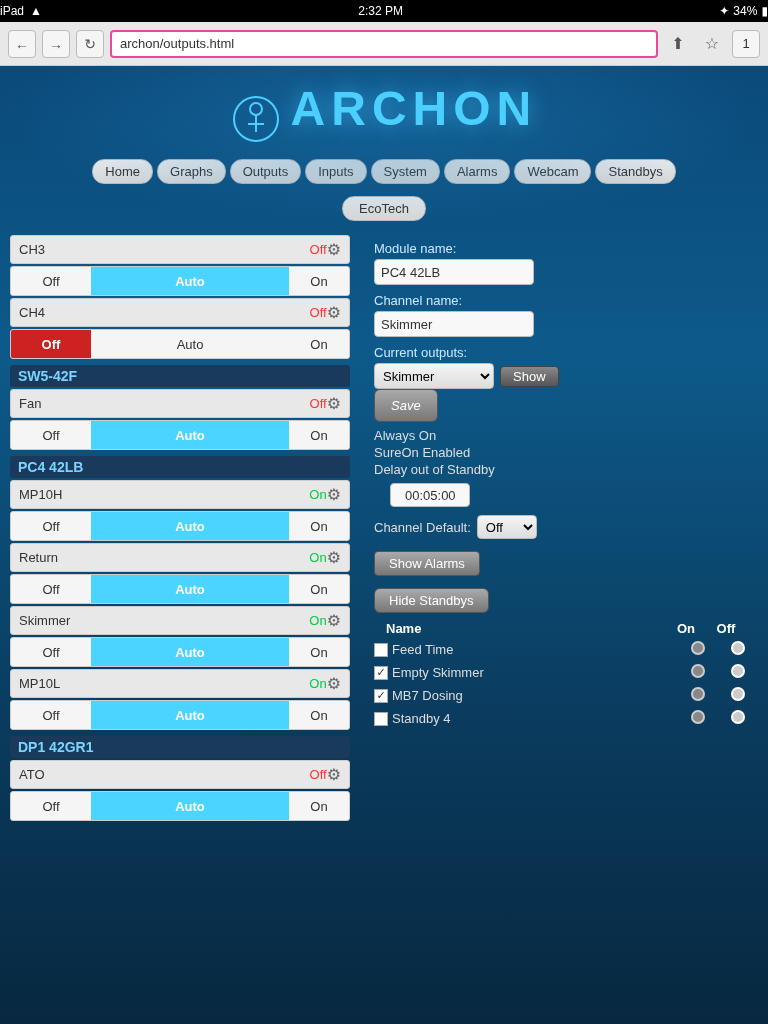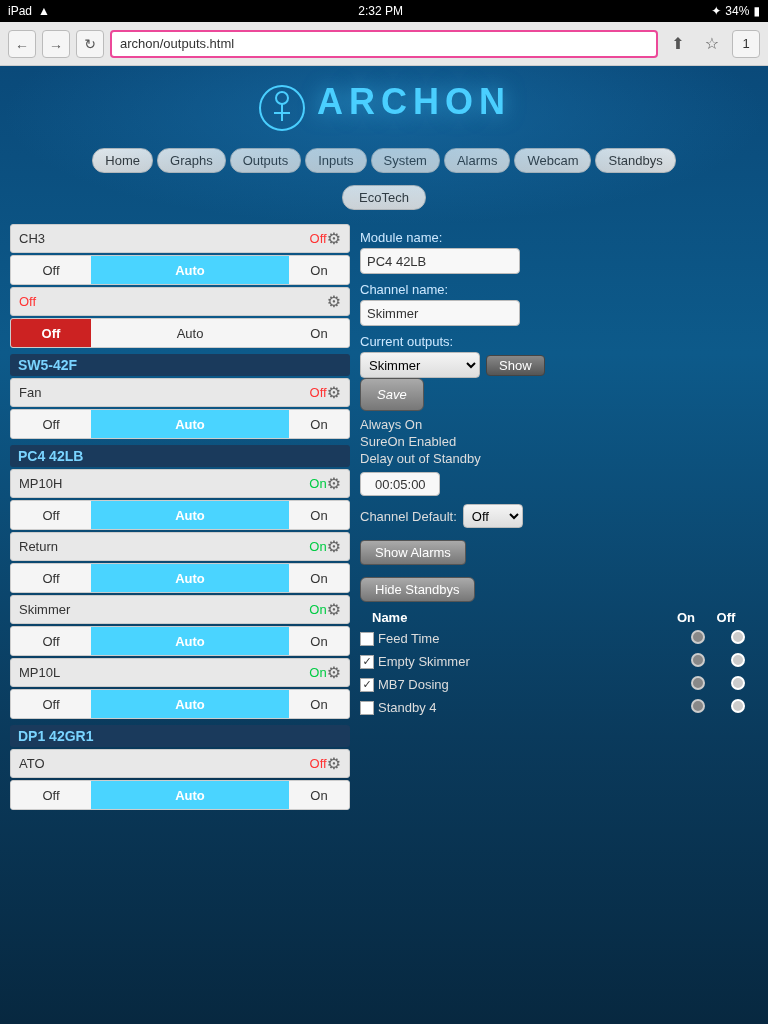--- a/index.html
+++ b/index.html
@@ -13,21 +13,21 @@
     }
 
     
     .status-bar {
       background: #000;
       color: #fff;
       height: 22px;
       display: flex;
       align-items: center;
       justify-content: space-between;
-      padding: 0 8px;
+      padding: 0 0;
       font-size: 12px;
       gap: 12px;
     }
     .status-left { display: flex; align-items: center; gap: 6px; }
     .status-right { display: flex; align-items: center; gap: 4px; }
 
     
     .browser-bar {
       background: #e8e8e8;
       height: 44px;
@@ -85,21 +85,21 @@
       background: radial-gradient(ellipse at 50% 30%, rgba(30,120,180,0.5) 0%, transparent 70%);
     }
 
     
     .logo-area {
       text-align: center;
       padding: 15px 0 5px;
       position: relative;
     }
     .logo-text {
-      font-size: 36px;
+      font-size: 48px;
       font-weight: bold;
       color: #4acfff;
       letter-spacing: 6px;
       text-shadow: 0 0 20px rgba(74,207,255,0.5);
     }
 
     
     .nav-bar {
       display: flex;
       justify-content: center;
@@ -131,21 +131,21 @@
     }
     .ecotech-row {
       text-align: center;
       margin-bottom: 8px;
     }
 
     
     .columns {
       display: flex;
       padding: 0 10px;
-      gap: 10px;
+      gap: 24px;
     }
 
     
     .left-panel {
       width: 340px;
       flex-shrink: 0;
     }
 
     .section-header {
       background: #1a3a5c;
@@ -294,21 +294,21 @@
 
     .time-input {
       width: 80px;
       height: 24px;
       border: 1px solid #bbb;
       border-radius: 4px;
       background: #f8f8f8;
       color: #333;
       padding: 0 14px;
       font-size: 13px;
-      margin: 4px 0;
+      margin: 4px 16px;
     }
 
     .default-row {
       display: flex;
       align-items: center;
       gap: 6px;
       margin: 4px 0;
     }
     .default-select {
       width: 60px;
@@ -458,20 +458,21 @@
         <span class="channel-status-red">Off</span>
         <span class="gear-icon">⚙</span>
       </div>
       <div class="control-row">
         <div class="ctrl-off-inactive">Off</div>
         <div class="ctrl-auto">Auto</div>
         <div class="ctrl-on">On</div>
       </div>
 
       <div class="channel-row">
+        <span class="channel-name">CH4</span>
         <span class="channel-status-red">Off</span>
         <span class="gear-icon">⚙</span>
       </div>
       <div class="control-row">
         <div class="ctrl-off">Off</div>
         <div class="ctrl-auto-inactive">Auto</div>
         <div class="ctrl-on">On</div>
       </div>
 
       <div class="section-header">SW5-42F</div>

